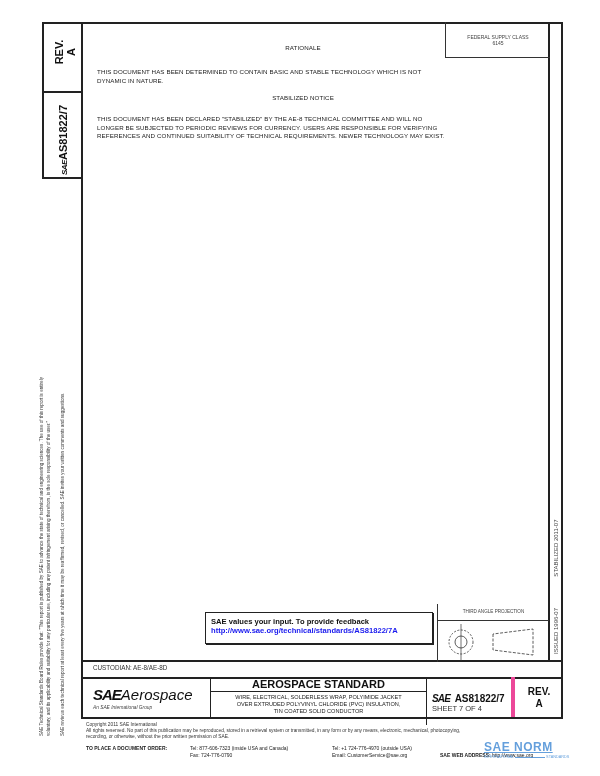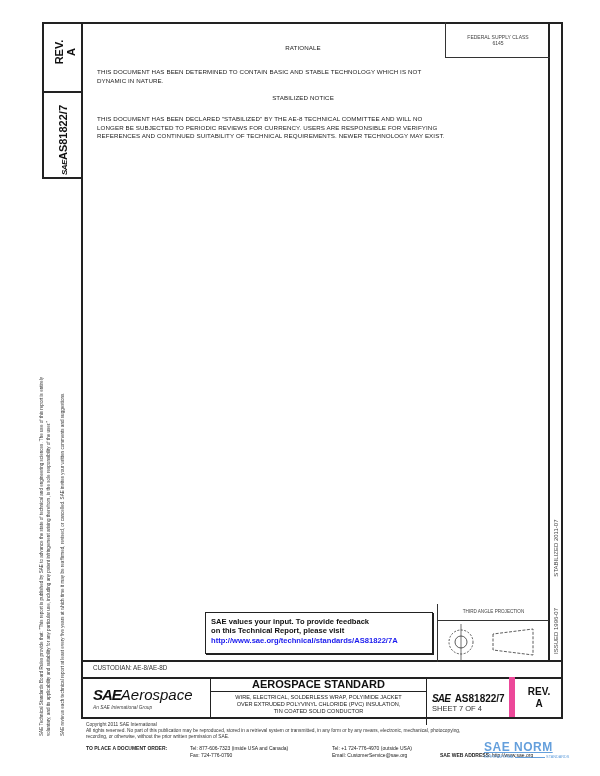--- a/index.html
+++ b/index.html
@@ -58,23 +58,22 @@
   <div>THIS DOCUMENT HAS BEEN DETERMINED TO CONTAIN BASIC AND STABLE TECHNOLOGY WHICH IS NOT</div>
   <div>DYNAMIC IN NATURE.</div>
 </div>
 <div class="abs caps center" style="left:83px;top:94px;width:440px;">STABILIZED NOTICE</div>
 <div class="abs caps" style="left:97px;top:115px;width:445px;line-height:8.7px;">
   <div>THIS DOCUMENT HAS BEEN DECLARED "STABILIZED" BY THE AE-8 TECHNICAL COMMITTEE AND WILL NO</div>
   <div>LONGER BE SUBJECTED TO PERIODIC REVIEWS FOR CURRENCY.  USERS ARE RESPONSIBLE FOR VERIFYING</div>
   <div>REFERENCES AND CONTINUED SUITABILITY OF TECHNICAL REQUIREMENTS.  NEWER TECHNOLOGY MAY EXIST.</div>
 </div>
 
-<div class="abs" style="left:205px;top:612px;width:228px;height:42px;border:1px solid #222;box-shadow:1px 1px 0 #222;box-sizing:border-box;padding:4px 5px;font-size:7.6px;font-weight:bold;line-height:9.3px;">
+<div class="abs" style="left:205px;top:612px;width:228px;height:32px;border:1px solid #222;box-shadow:1px 1px 0 #222;box-sizing:border-box;padding:4px 5px;font-size:7.6px;font-weight:bold;line-height:9.3px;">
   <div>SAE values your input. To provide feedback</div>
-  <div>on this Technical Report, please visit</div>
   <a class="link">http://www.sae.org/technical/standards/AS81822/7A</a>
 </div>
 
 <div class="abs" style="left:437px;top:604px;width:112px;height:58px;border-left:1px solid #333;box-sizing:border-box;">
   <div style="height:16px;border-bottom:1px solid #333;font-size:4.6px;color:#444;text-align:center;line-height:16px;">THIRD ANGLE PROJECTION</div>
   <svg width="112" height="42" viewBox="0 0 112 42">
     <circle cx="23" cy="21" r="12" fill="none" stroke="#333" stroke-width="0.8" stroke-dasharray="2,1.5"></circle>
     <circle cx="23" cy="21" r="6" fill="none" stroke="#333" stroke-width="0.8"></circle>
     <line x1="23" y1="3" x2="23" y2="40" stroke="#333" stroke-width="0.7"></line>
     <polyline points="55,13 55,29 95,34 95,8 55,13" fill="none" stroke="#333" stroke-width="0.8" stroke-dasharray="3,1.5"></polyline>
@@ -96,21 +95,21 @@
 
   <div class="abs" style="left:128px;top:0;width:216px;height:48px;border-right:1px solid #222;box-sizing:border-box;">
     <div class="bold center" style="font-size:11px;height:14px;line-height:15px;border-bottom:1px solid #222;">AEROSPACE STANDARD</div>
     <div class="center" style="font-size:5.6px;line-height:7.2px;color:#222;margin-top:2px;">
       <div>WIRE, ELECTRICAL, SOLDERLESS WRAP, POLYIMIDE JACKET</div>
       <div>OVER EXTRUDED POLYVINYL CHLORIDE (PVC) INSULATION,</div>
       <div>TIN COATED SOLID CONDUCTOR</div>
     </div>
   </div>
 
-  <div class="abs" style="left:344px;top:0;width:88px;height:40px;border-right:6px solid #ec4899;box-sizing:border-box;text-align:right;">
+  <div class="abs" style="left:344px;top:0;width:88px;height:40px;border-right:4px solid #ec4899;box-sizing:border-box;text-align:right;">
     <div style="position:absolute;left:5px;top:11px;white-space:nowrap;">
       <span style="font-weight:bold;font-style:italic;font-size:10px;letter-spacing:-0.8px;">SAE</span>
       <span style="font-weight:bold;font-size:10px;">AS81822/7</span>
     </div>
     <div style="position:absolute;left:5px;top:27px;font-size:7.5px;color:#333;">SHEET 7 OF 4</div>
   </div>
 
   <div class="abs center bold" style="left:432px;top:9px;width:48px;font-size:10px;line-height:12px;">
     <div>REV.</div>
     <div>A</div>

